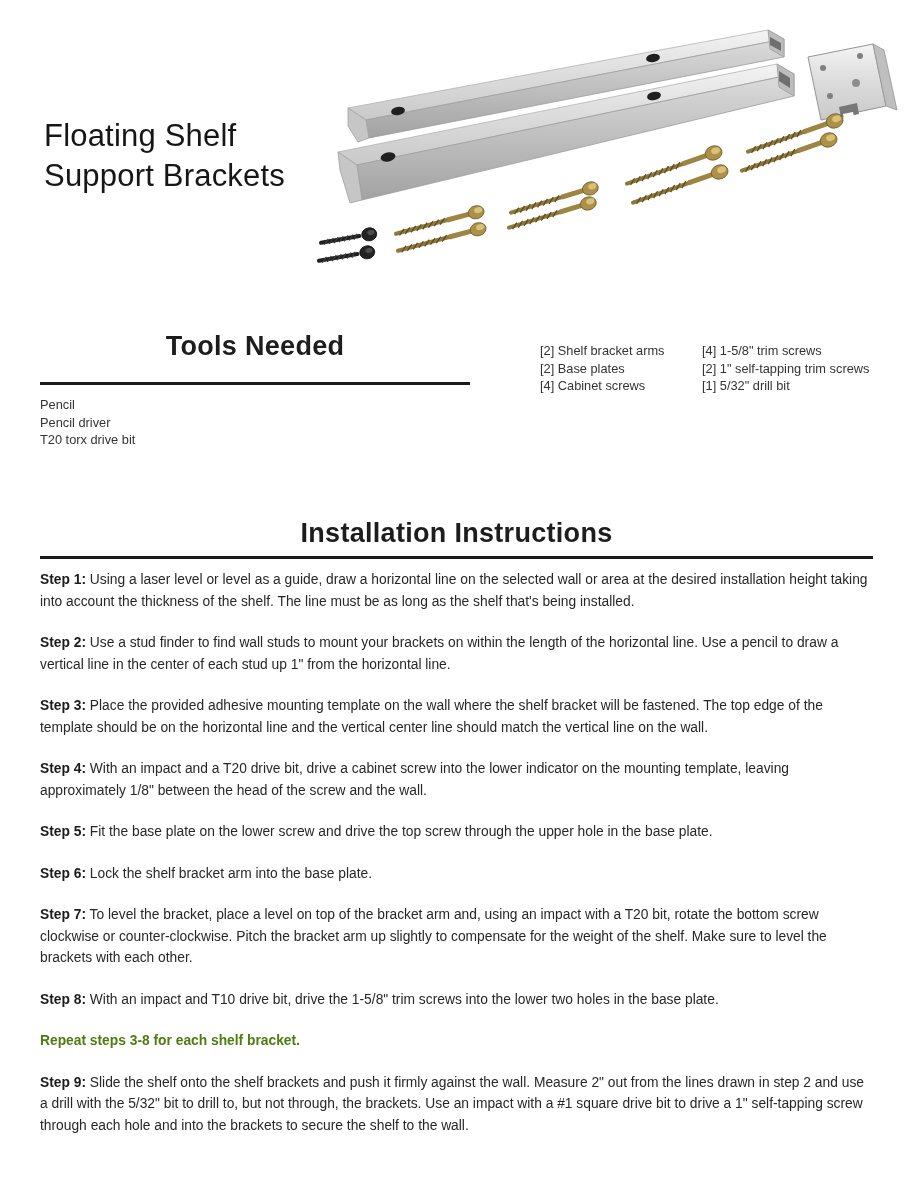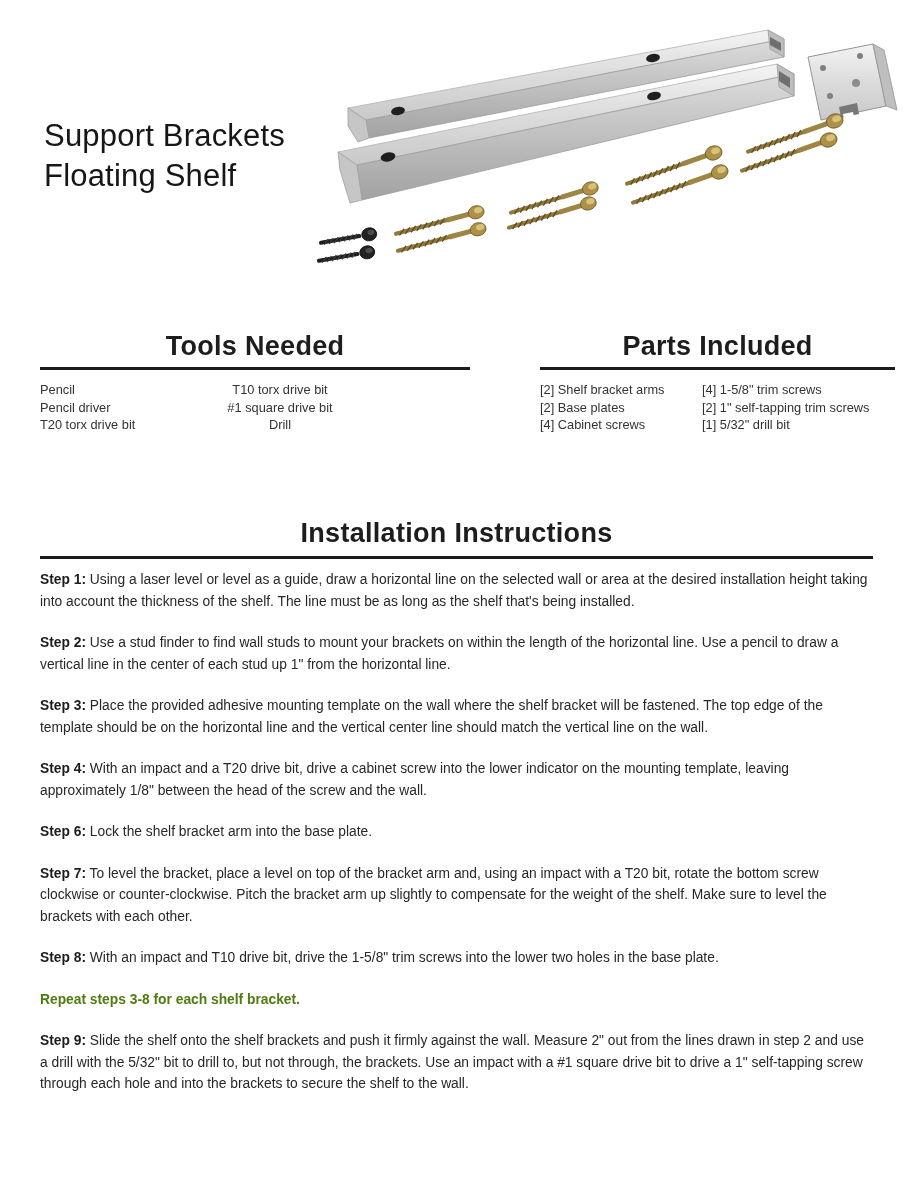--- a/index.html
+++ b/index.html
@@ -19,21 +19,21 @@
 
   
   .hero{position:absolute;left:300px;top:0;width:612px;height:292px;}
 
   
   .row2{position:absolute;top:331px;left:40px;width:855px;display:flex;justify-content:space-between;}
   .tools{width:430px;}
   .parts{width:355px;}
   .sec-head{
     font-size:27px;font-weight:700;text-align:center;color:#1d1d1d;
-    padding-bottom:5px;border-bottom:3px solid #1b1b1b;letter-spacing:.3px;
+    padding-bottom:20px;border-bottom:3px solid #1b1b1b;letter-spacing:.3px;
   }
   .cols{display:flex;margin-top:11px;}
   ul.col{list-style:none;margin:0;padding:0;font-size:12.8px;line-height:17.5px;color:#333;}
   .tools ul.col:nth-of-type(1){width:166px;}
   .tools ul.col:nth-of-type(2){width:148px;text-align:center;}
   .tools ul.col:nth-of-type(3){width:116px;}
   .parts ul.col:nth-of-type(1){width:162px;}
   .parts ul.col:nth-of-type(2){width:193px;}
 
   
@@ -46,22 +46,22 @@
   .step{margin:0 0 20px 0;font-size:13.8px;line-height:21.5px;color:#272727;}
   .step .lbl{font-weight:700;color:#1c1c1c;}
   .step.repeat{font-weight:700;color:#4d7c0f;}
 </style>
 </head>
 <body>
 
 <div class="page">
 
   <h1 class="doc-title">
+    <span>Floating Shelf</span>
     <span>Support Brackets</span>
-    <span>Floating Shelf</span>
   </h1>
 
   <div class="hero">
     <svg width="612" height="292" viewBox="0 0 612 292" xmlns="http://www.w3.org/2000/svg">
       <defs>
         <linearGradient id="mtop" x1="0" y1="0" x2="0" y2="1">
           <stop offset="0" stop-color="#f4f4f4"></stop>
             <stop offset="0.45" stop-color="#dedede"></stop>
             <stop offset="1" stop-color="#c9c9c9"></stop>
         </linearGradient>
@@ -145,30 +145,24 @@
 
   <div class="row2">
     <div class="tools">
       <div class="sec-head">Tools Needed</div>
       <div class="cols">
         <ul class="col">
           <li>Pencil</li>
           <li>Pencil driver</li>
           <li>T20 torx drive bit</li>
         </ul>
-        <ul class="col">
-          <li>T10 torx drive bit</li>
-          <li>#1 square drive bit</li>
-          <li>Drill</li>
-        </ul>
       </div>
     </div>
 
     <div class="parts">
-      <div class="sec-head">Parts Included</div>
       <div class="cols">
         <ul class="col">
           <li>[2] Shelf bracket arms</li>
           <li>[2] Base plates</li>
           <li>[4] Cabinet screws</li>
         </ul>
         <ul class="col">
           <li>[4] 1-5/8" trim screws</li>
           <li>[2] 1" self-tapping trim screws</li>
           <li>[1] 5/32" drill bit</li>
@@ -177,20 +171,21 @@
     </div>
   </div>
 
   <div class="instructions">
     <div class="inst-head">Installation Instructions</div>
     <div class="steps">
       <p class="step"><span class="lbl">Step 1:</span> <span>Using a laser level or level as a guide, draw a horizontal line on the selected wall or area at the desired installation height taking into account the thickness of the shelf. The line must be as long as the shelf that's being installed.</span></p>
       <p class="step"><span class="lbl">Step 2:</span> <span>Use a stud finder to find wall studs to mount your brackets on within the length of the horizontal line. Use a pencil to draw a vertical line in the center of each stud up 1" from the horizontal line.</span></p>
       <p class="step"><span class="lbl">Step 3:</span> <span>Place the provided adhesive mounting template on the wall where the shelf bracket will be fastened. The top edge of the template should be on the horizontal line and the vertical center line should match the vertical line on the wall.</span></p>
       <p class="step"><span class="lbl">Step 4:</span> <span>With an impact and a T20 drive bit, drive a cabinet screw into the lower indicator on the mounting template, leaving approximately 1/8" between the head of the screw and the wall.</span></p>
+      <p class="step"><span class="lbl">Step 5:</span> <span>Fit the base plate on the lower screw and drive the top screw through the upper hole in the base plate.</span></p>
       <p class="step"><span class="lbl">Step 6:</span> <span>Lock the shelf bracket arm into the base plate.</span></p>
       <p class="step"><span class="lbl">Step 7:</span> <span>To level the bracket, place a level on top of the bracket arm and, using an impact with a T20 bit, rotate the bottom screw clockwise or counter-clockwise. Pitch the bracket arm up slightly to compensate for the weight of the shelf. Make sure to level the brackets with each other.</span></p>
       <p class="step"><span class="lbl">Step 8:</span> <span>With an impact and T10 drive bit, drive the 1-5/8" trim screws into the lower two holes in the base plate.</span></p>
       <p class="step repeat">Repeat steps 3-8 for each shelf bracket.</p>
       <p class="step"><span class="lbl">Step 9:</span> <span>Slide the shelf onto the shelf brackets and push it firmly against the wall. Measure 2" out from the lines drawn in step 2 and use a drill with the 5/32" bit to drill to, but not through, the brackets. Use an impact with a #1 square drive bit to drive a 1" self-tapping screw through each hole and into the brackets to secure the shelf to the wall.</span></p>
     </div>
   </div>
 
 </div>
 

